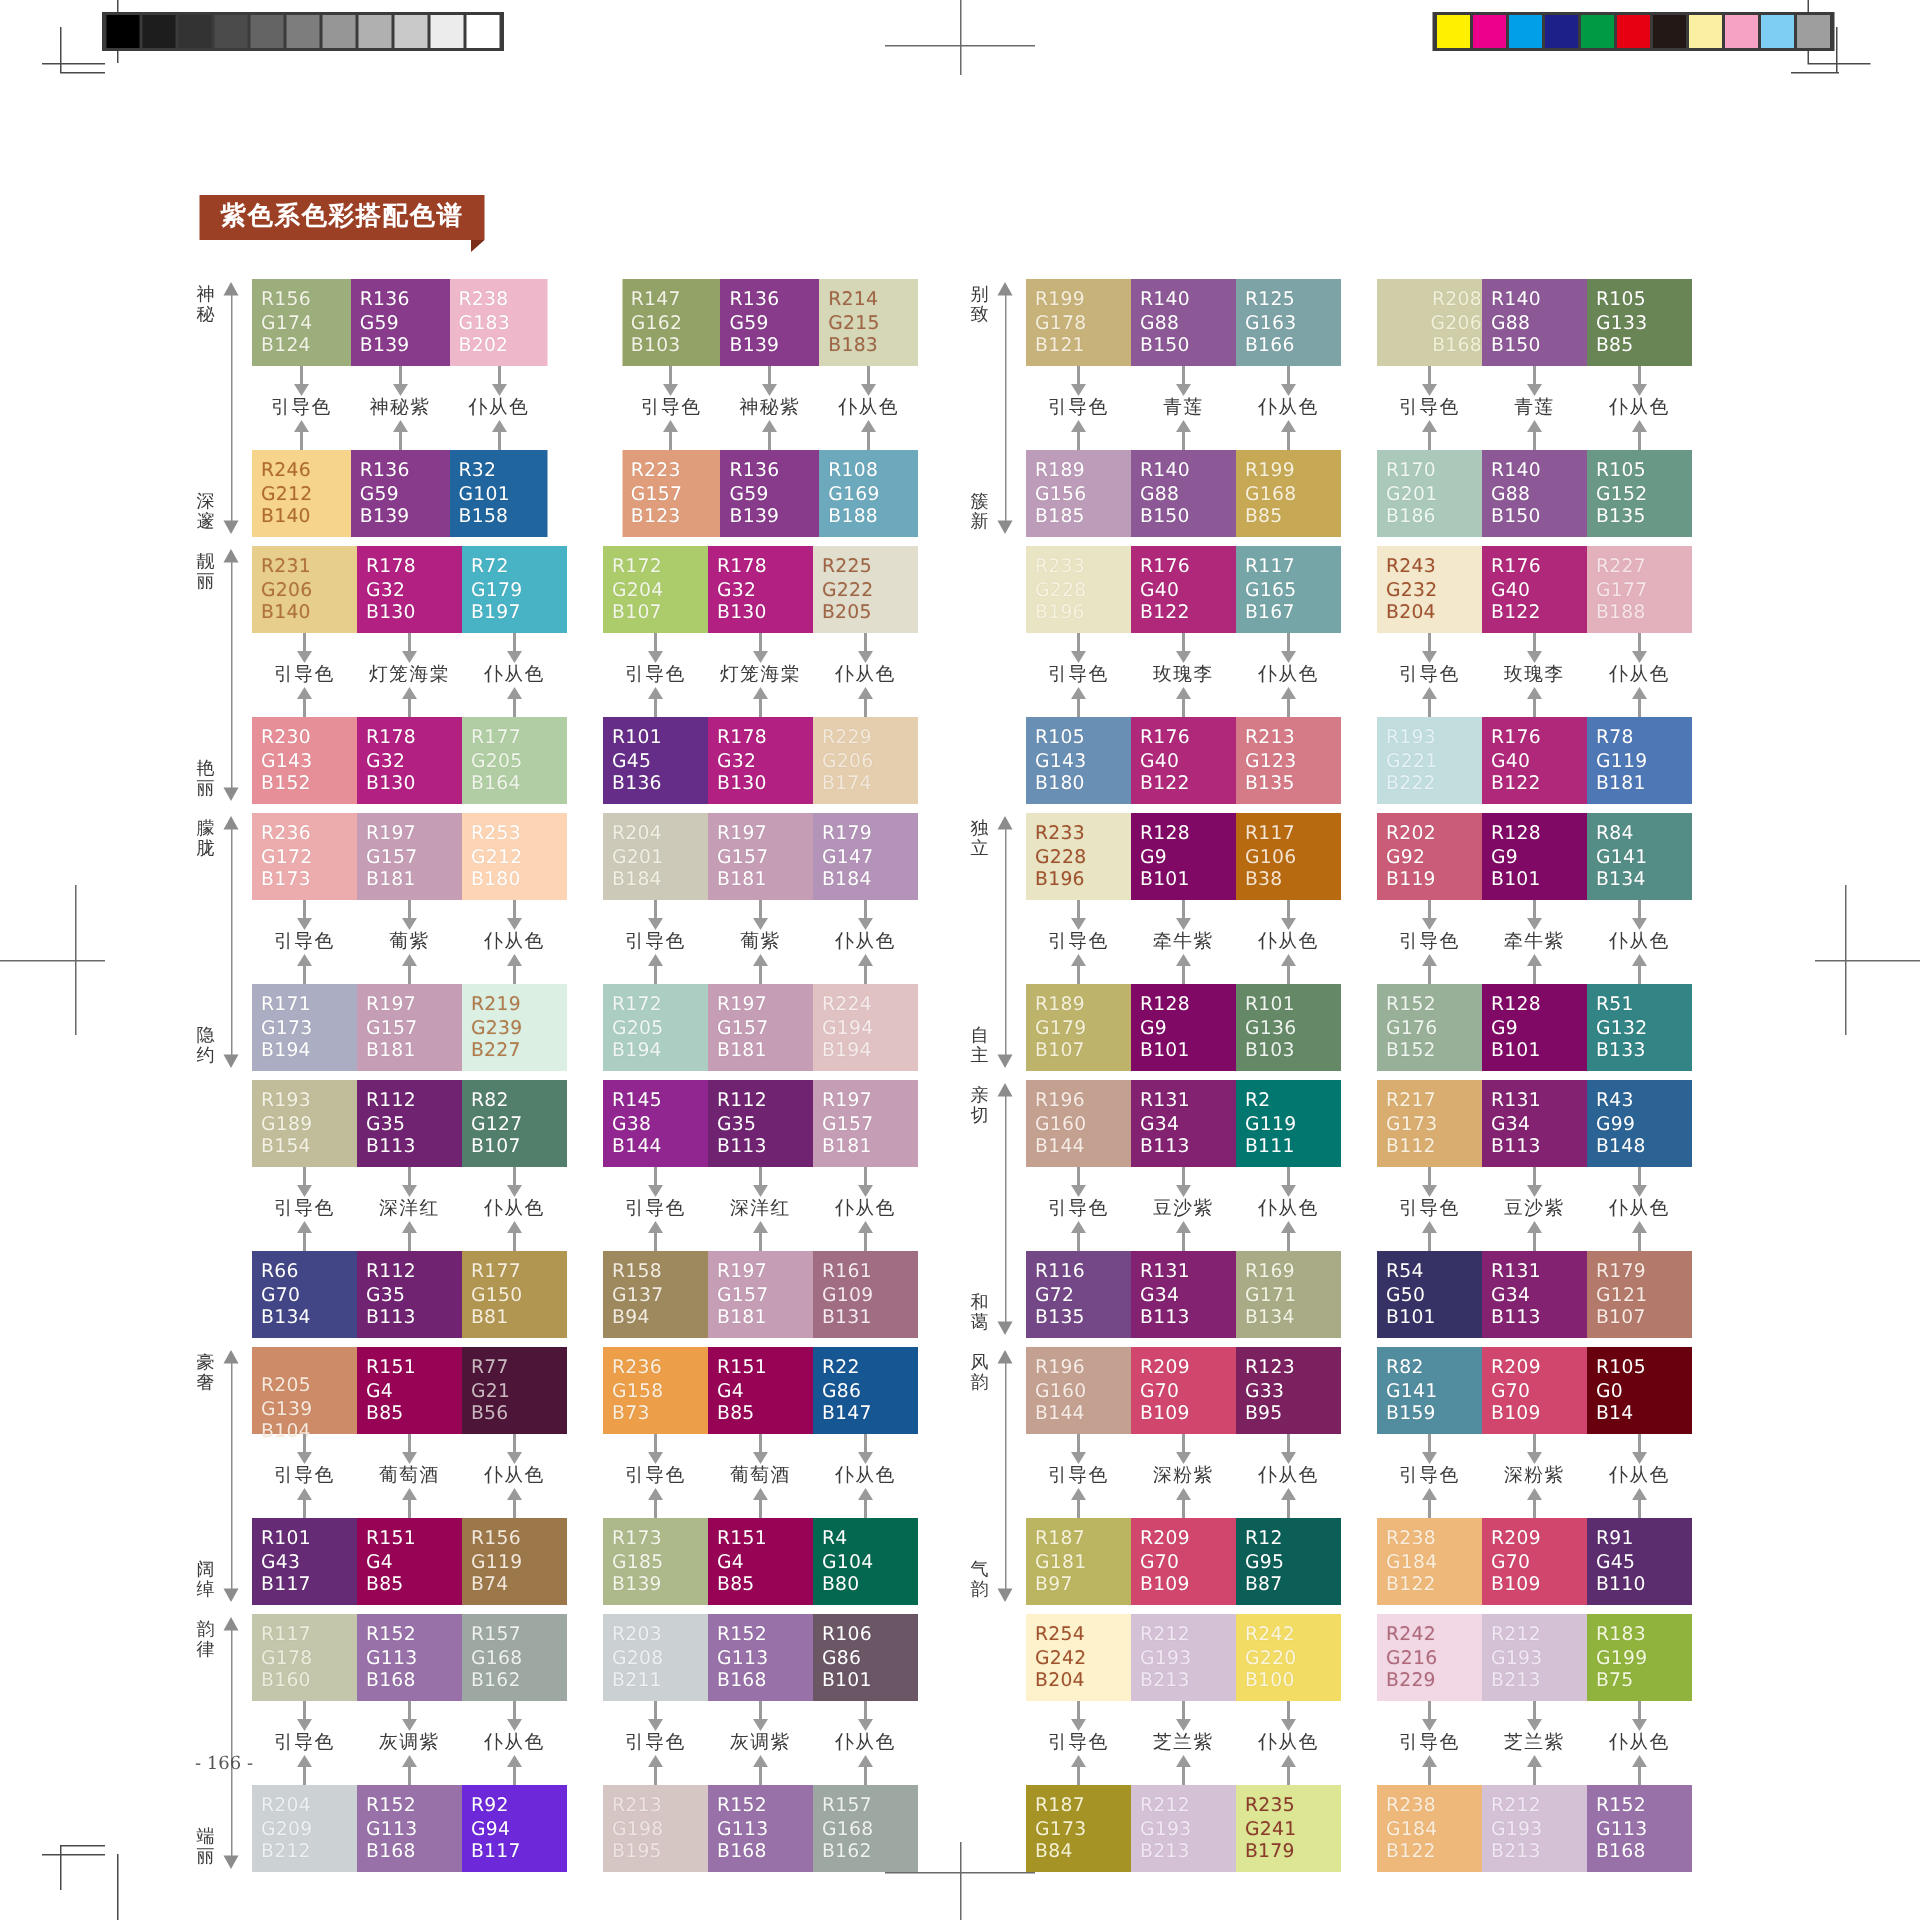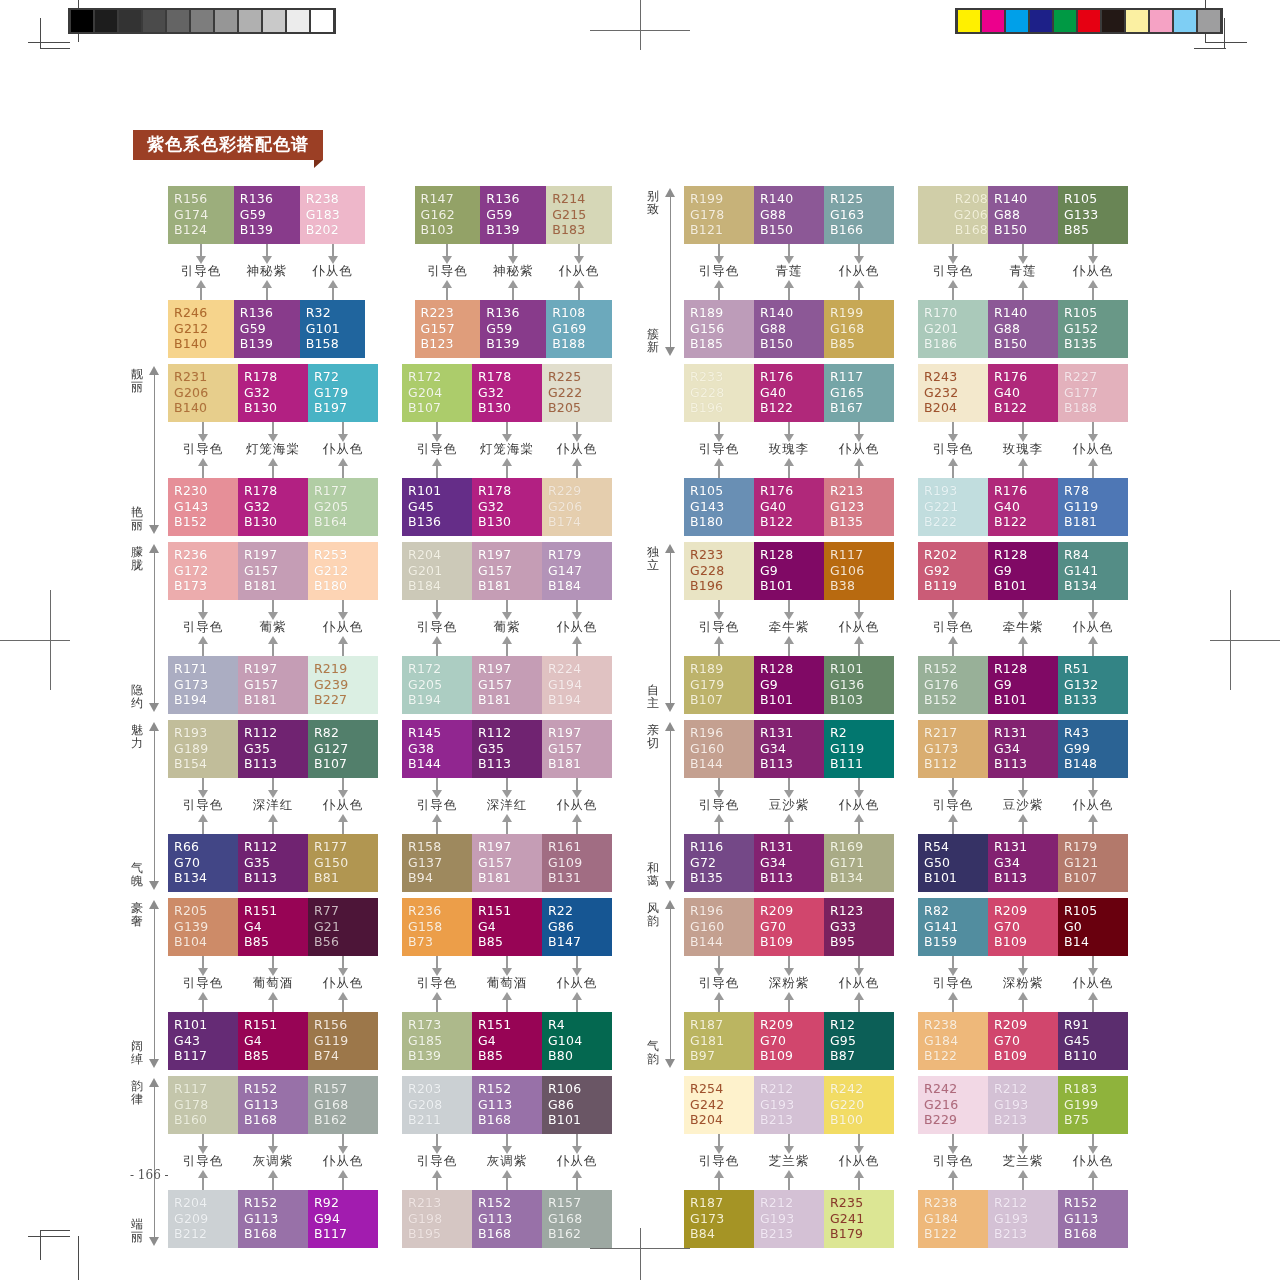--- a/index.html
+++ b/index.html
@@ -172,20 +172,27 @@
     <div class="cell" style="background: rgb(245, 162, 196);"></div>
     <div class="cell" style="background: rgb(126, 206, 244);"></div>
     <div class="cell" style="background: rgb(158, 158, 159);"></div>
   </div>
 
 <div id="title-banner">紫色系色彩搭配色谱</div>
 
 <div id="palette">
   <div class="half left" id="half-left">
       <div class="group">
+        <div class="axis">
+          <div class="shaft"></div>
+          <div class="tip up"></div>
+          <div class="tip down"></div>
+          <div class="mood top">神秘</div>
+          <div class="mood bot">深邃</div>
+        </div>
         <div class="rows">
           <div style="display: flex; gap: 24px;">
             <div style="width: 210px;">
               <div class="swatchrow">
                 <div class="swatch" style="background: rgb(156, 174, 124); color: rgb(242, 242, 230);">
                   <span style="text-shadow: rgba(0, 0, 0, 0.1) 0px 0px 1px;">R156</span>
                   <span style="text-shadow: rgba(0, 0, 0, 0.1) 0px 0px 1px;">G174</span>
                   <span style="text-shadow: rgba(0, 0, 0, 0.1) 0px 0px 1px;">B124</span>
                 </div>
                 <div class="swatch" style="background: rgb(136, 59, 139); color: rgb(255, 255, 255);">
@@ -525,27 +532,20 @@
                   <span style="text-shadow: rgba(0, 0, 0, 0.1) 0px 0px 1px;">G194</span>
                   <span style="text-shadow: rgba(0, 0, 0, 0.1) 0px 0px 1px;">B194</span>
                 </div>
               </div>
             </div>
           </div>
         </div>
       </div>
       <div class="gap"></div>
       <div class="group">
-        <div class="axis">
-          <div class="shaft"></div>
-          <div class="tip up"></div>
-          <div class="tip down"></div>
-          <div class="mood top">魅力</div>
-          <div class="mood bot">气魄</div>
-        </div>
         <div class="rows">
           <div style="display: flex; gap: 24px;">
             <div style="width: 210px;">
               <div class="swatchrow">
                 <div class="swatch" style="background: rgb(193, 189, 154); color: rgb(244, 242, 228);">
                   <span style="text-shadow: rgba(0, 0, 0, 0.1) 0px 0px 1px;">R193</span>
                   <span style="text-shadow: rgba(0, 0, 0, 0.1) 0px 0px 1px;">G189</span>
                   <span style="text-shadow: rgba(0, 0, 0, 0.1) 0px 0px 1px;">B154</span>
                 </div>
                 <div class="swatch" style="background: rgb(112, 35, 113); color: rgb(255, 255, 255);">
@@ -657,21 +657,21 @@
           <div class="tip up"></div>
           <div class="tip down"></div>
           <div class="mood top">豪奢</div>
           <div class="mood bot">阔绰</div>
         </div>
         <div class="rows">
           <div style="display: flex; gap: 24px;">
             <div style="width: 210px;">
               <div class="swatchrow">
                 <div class="swatch" style="background: rgb(205, 139, 104); color: rgb(247, 232, 220);">
-                  <span style="text-shadow: rgba(0, 0, 0, 0.1) 0px 0px 1px;">R205</span>
+                  <span style="text-shadow: rgba(0, 0, 0, 0.1) 0px 0px 1px; margin-top: 12px;">R205</span>
                   <span style="text-shadow: rgba(0, 0, 0, 0.1) 0px 0px 1px;">G139</span>
                   <span style="text-shadow: rgba(0, 0, 0, 0.1) 0px 0px 1px;">B104</span>
                 </div>
                 <div class="swatch" style="background: rgb(151, 4, 85); color: rgb(255, 255, 255);">
                   <span style="text-shadow: rgba(0, 0, 0, 0.1) 0px 0px 1px;">R151</span>
                   <span style="text-shadow: rgba(0, 0, 0, 0.1) 0px 0px 1px;">G4</span>
                   <span style="text-shadow: rgba(0, 0, 0, 0.1) 0px 0px 1px;">B85</span>
                 </div>
                 <div class="swatch" style="background: rgb(77, 21, 56); color: rgb(201, 184, 191);">
                   <span style="text-shadow: rgba(0, 0, 0, 0.1) 0px 0px 1px;">R77</span>
@@ -820,21 +820,21 @@
                 <div class="swatch" style="background: rgb(204, 209, 212); color: rgb(238, 241, 243);">
                   <span style="text-shadow: rgba(0, 0, 0, 0.1) 0px 0px 1px;">R204</span>
                   <span style="text-shadow: rgba(0, 0, 0, 0.1) 0px 0px 1px;">G209</span>
                   <span style="text-shadow: rgba(0, 0, 0, 0.1) 0px 0px 1px;">B212</span>
                 </div>
                 <div class="swatch" style="background: rgb(152, 113, 168); color: rgb(255, 255, 255);">
                   <span style="text-shadow: rgba(0, 0, 0, 0.1) 0px 0px 1px;">R152</span>
                   <span style="text-shadow: rgba(0, 0, 0, 0.1) 0px 0px 1px;">G113</span>
                   <span style="text-shadow: rgba(0, 0, 0, 0.1) 0px 0px 1px;">B168</span>
                 </div>
-                <div class="swatch" style="background: #a21caf; color: rgb(255, 255, 255);">
+                <div class="swatch" style="background: #6d28d9; color: rgb(255, 255, 255);">
                   <span style="text-shadow: rgba(0, 0, 0, 0.1) 0px 0px 1px;">R92</span>
                   <span style="text-shadow: rgba(0, 0, 0, 0.1) 0px 0px 1px;">G94</span>
                   <span style="text-shadow: rgba(0, 0, 0, 0.1) 0px 0px 1px;">B117</span>
                 </div>
               </div>
             </div>
             <div style="width: 210px;">
               <div class="swatchrow">
                 <div class="swatch" style="background: rgb(203, 208, 211); color: rgb(238, 241, 243);">
                   <span style="text-shadow: rgba(0, 0, 0, 0.1) 0px 0px 1px;">R203</span>

